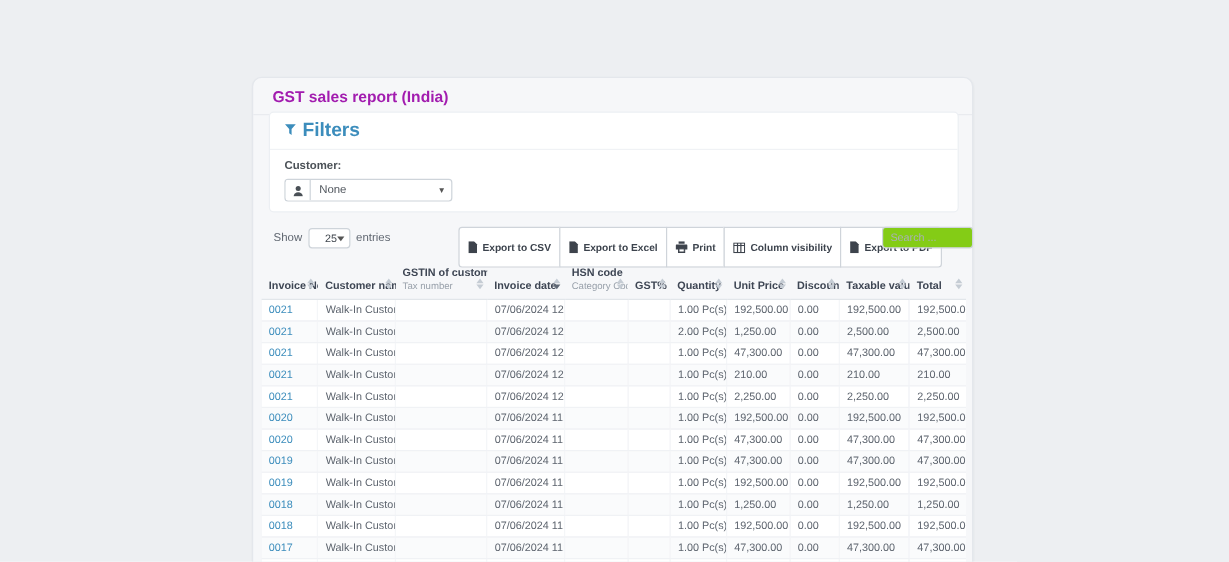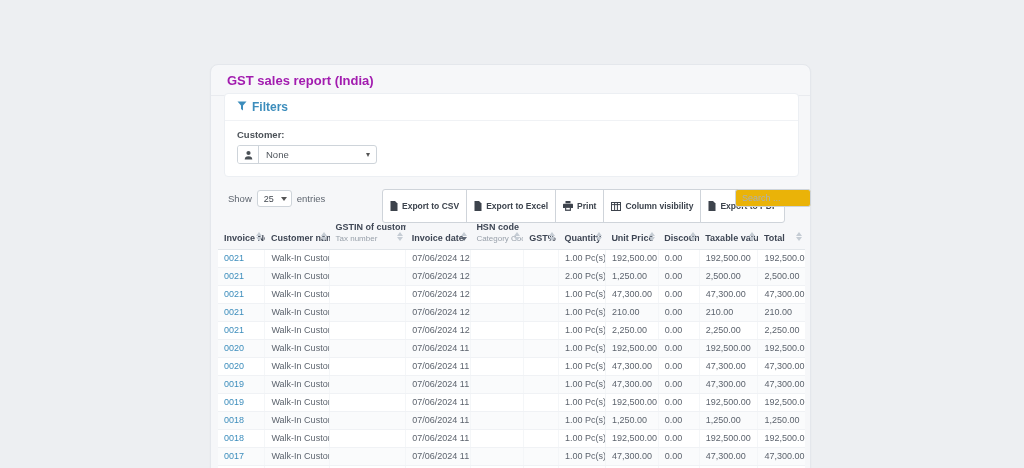--- a/index.html
+++ b/index.html
@@ -23,21 +23,21 @@
     font-size:13px; font-weight:bold; color:#a21caf;
     border-bottom:1px solid #e9ebef;
   }
   .filters-panel {
     position:absolute; left:13px; top:28px; width:575px; height:84px;
     background:#ffffff; border:1px solid #eceff3; border-radius:4px;
   }
   .filters-head {
     display:flex; align-items:center; gap:5px;
     padding:6px 12px; border-bottom:1px solid #f0f2f5;
-    color:var(--accent,#3c8dbc); font-size:12px; font-weight:bold;
+    color:var(--accent,#3c8dbc); font-size:16px; font-weight:bold;
     cursor:pointer;
   }
   .filters-body { display:flex; gap:18px; padding:8px 12px 0;justify-content:space-between; }
   .field label { display:block; font-size:9.5px; font-weight:bold; color:#4b5157; margin-bottom:5px; }
   .input-group {
     display:flex; align-items:center; width:140px; height:19px;
     background:#fff; border:1px solid #ced4da; border-radius:3px; overflow:hidden;
   }
   .input-group .addon {
     width:21px; height:100%; display:flex; align-items:center; justify-content:center;
@@ -49,40 +49,40 @@
     width:133px; height:19px; background:#e9ecef; border:1px solid #ced4da; border-radius:3px;
     font-family:"Liberation Sans",sans-serif; font-size:9px; color:#55606b; padding:0 8px; outline:none;
   }
   .toolbar { position:absolute; left:0; top:124px; width:100%; height:20px; }
   .show-entries {
     position:absolute; left:17px; top:1px;
     display:flex; align-items:center; gap:5px;
     font-size:9.5px; color:#5f6670;
   }
   .mini-select {
-    display:inline-flex; align-items:center; justify-content:space-between;
+    display:inline-flex; align-items:center; justify-content:flex-end;
     width:35px; height:17px; padding:0 4px 0 6px;
     background:#fff; border:1px solid #ced4da; border-radius:3px;
     font-size:9px; color:#40464e; cursor:pointer;
   }
   .chev-sm { width:0; height:0; border-left:3px solid transparent; border-right:3px solid transparent; border-top:4px solid #555; }
   .btn-group { position:absolute; left:171px; top:0; display:flex; }
   .export-btn {
     display:inline-flex; align-items:center; gap:4px;
     height:34px; padding:0 7px; margin-left:-1px;
     background:#fff; border:1px solid #cfd4da;
     font-family:"Liberation Sans",sans-serif; font-size:8.5px; font-weight:bold; color:#3c434d;
     cursor:pointer;
   }
   .export-btn:first-child { border-radius:3px 0 0 3px; margin-left:0; }
   .export-btn:last-child { border-radius:0 3px 3px 0; }
   .export-btn svg { display:block; }
   .search {
     position:absolute; left:524px; top:0; width:76px; height:18px;
-    background:#eab308; border:1px solid #ced4da; border-radius:3px;
+    background:#84cc16; border:1px solid #ced4da; border-radius:3px;
     font-family:"Liberation Sans",sans-serif; font-size:9px; color:#444; padding:0 6px; outline:none;
   }
   .search::placeholder { color:#aab0b8; }
   .grid {
     position:absolute; left:7px; top:154px; width:587px;
     border-collapse:collapse; table-layout:fixed;
   }
   .grid th {
     position:relative;
     padding:3px 10px 6px 6px;

